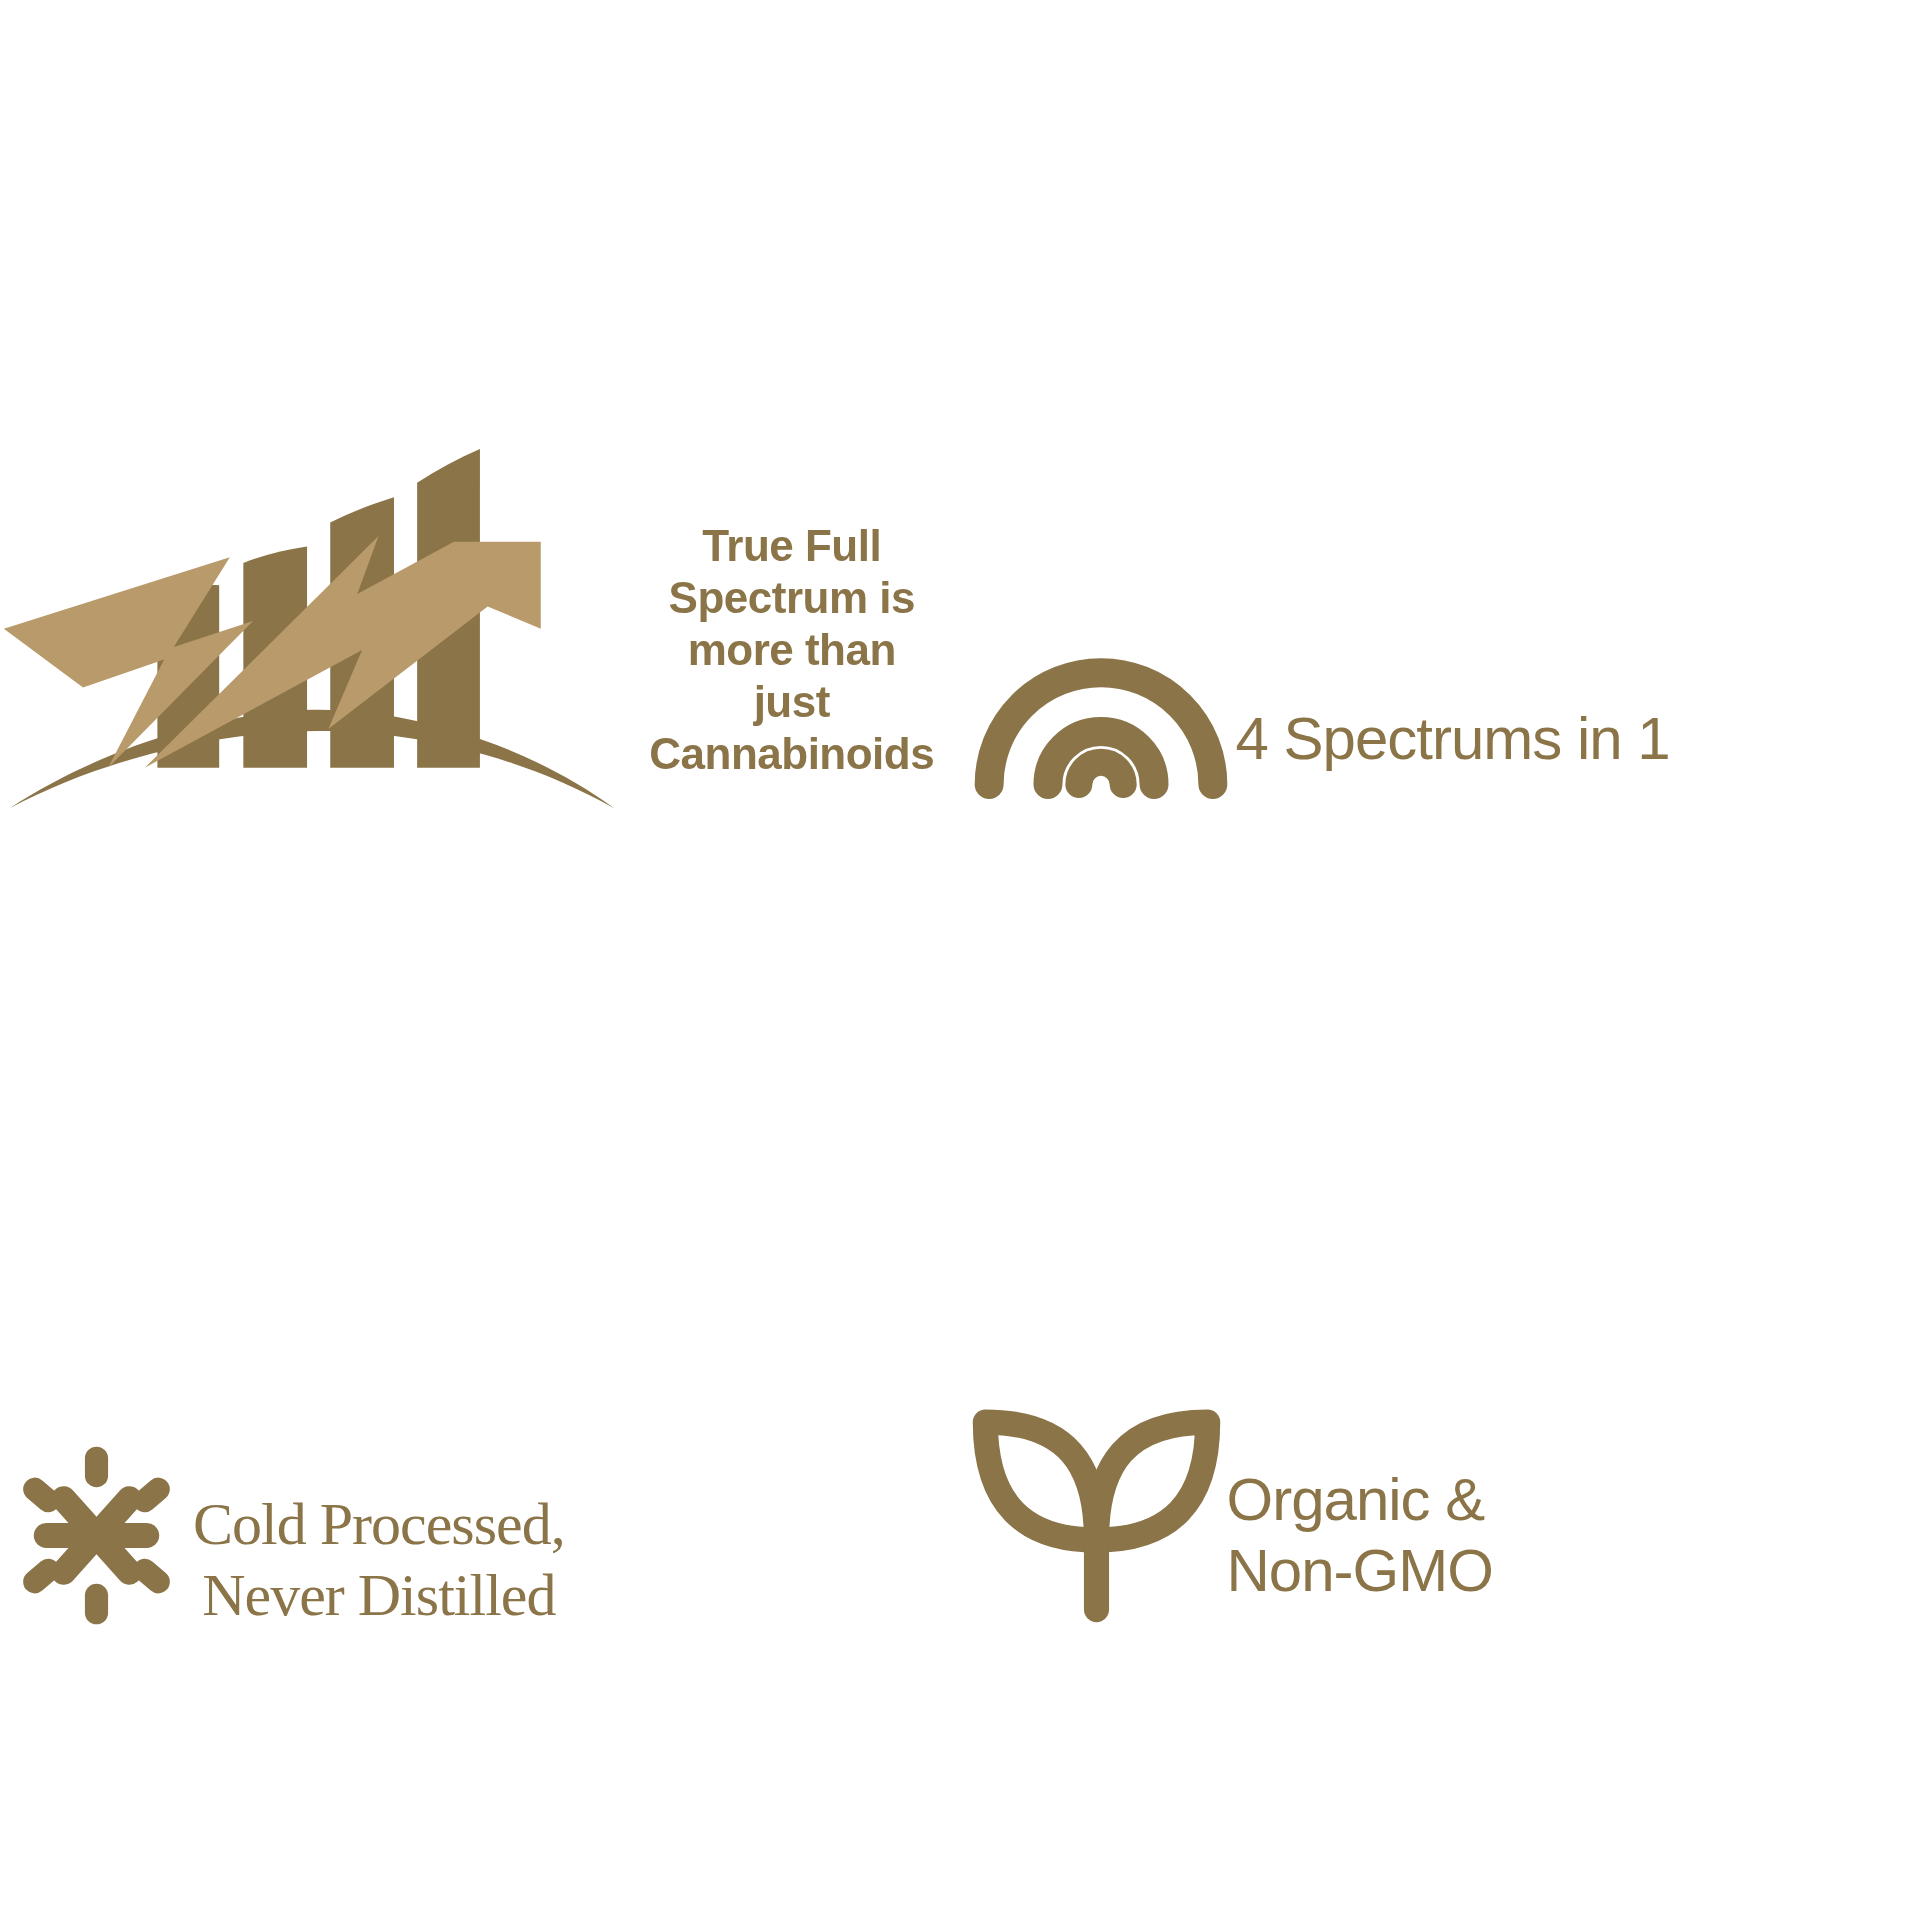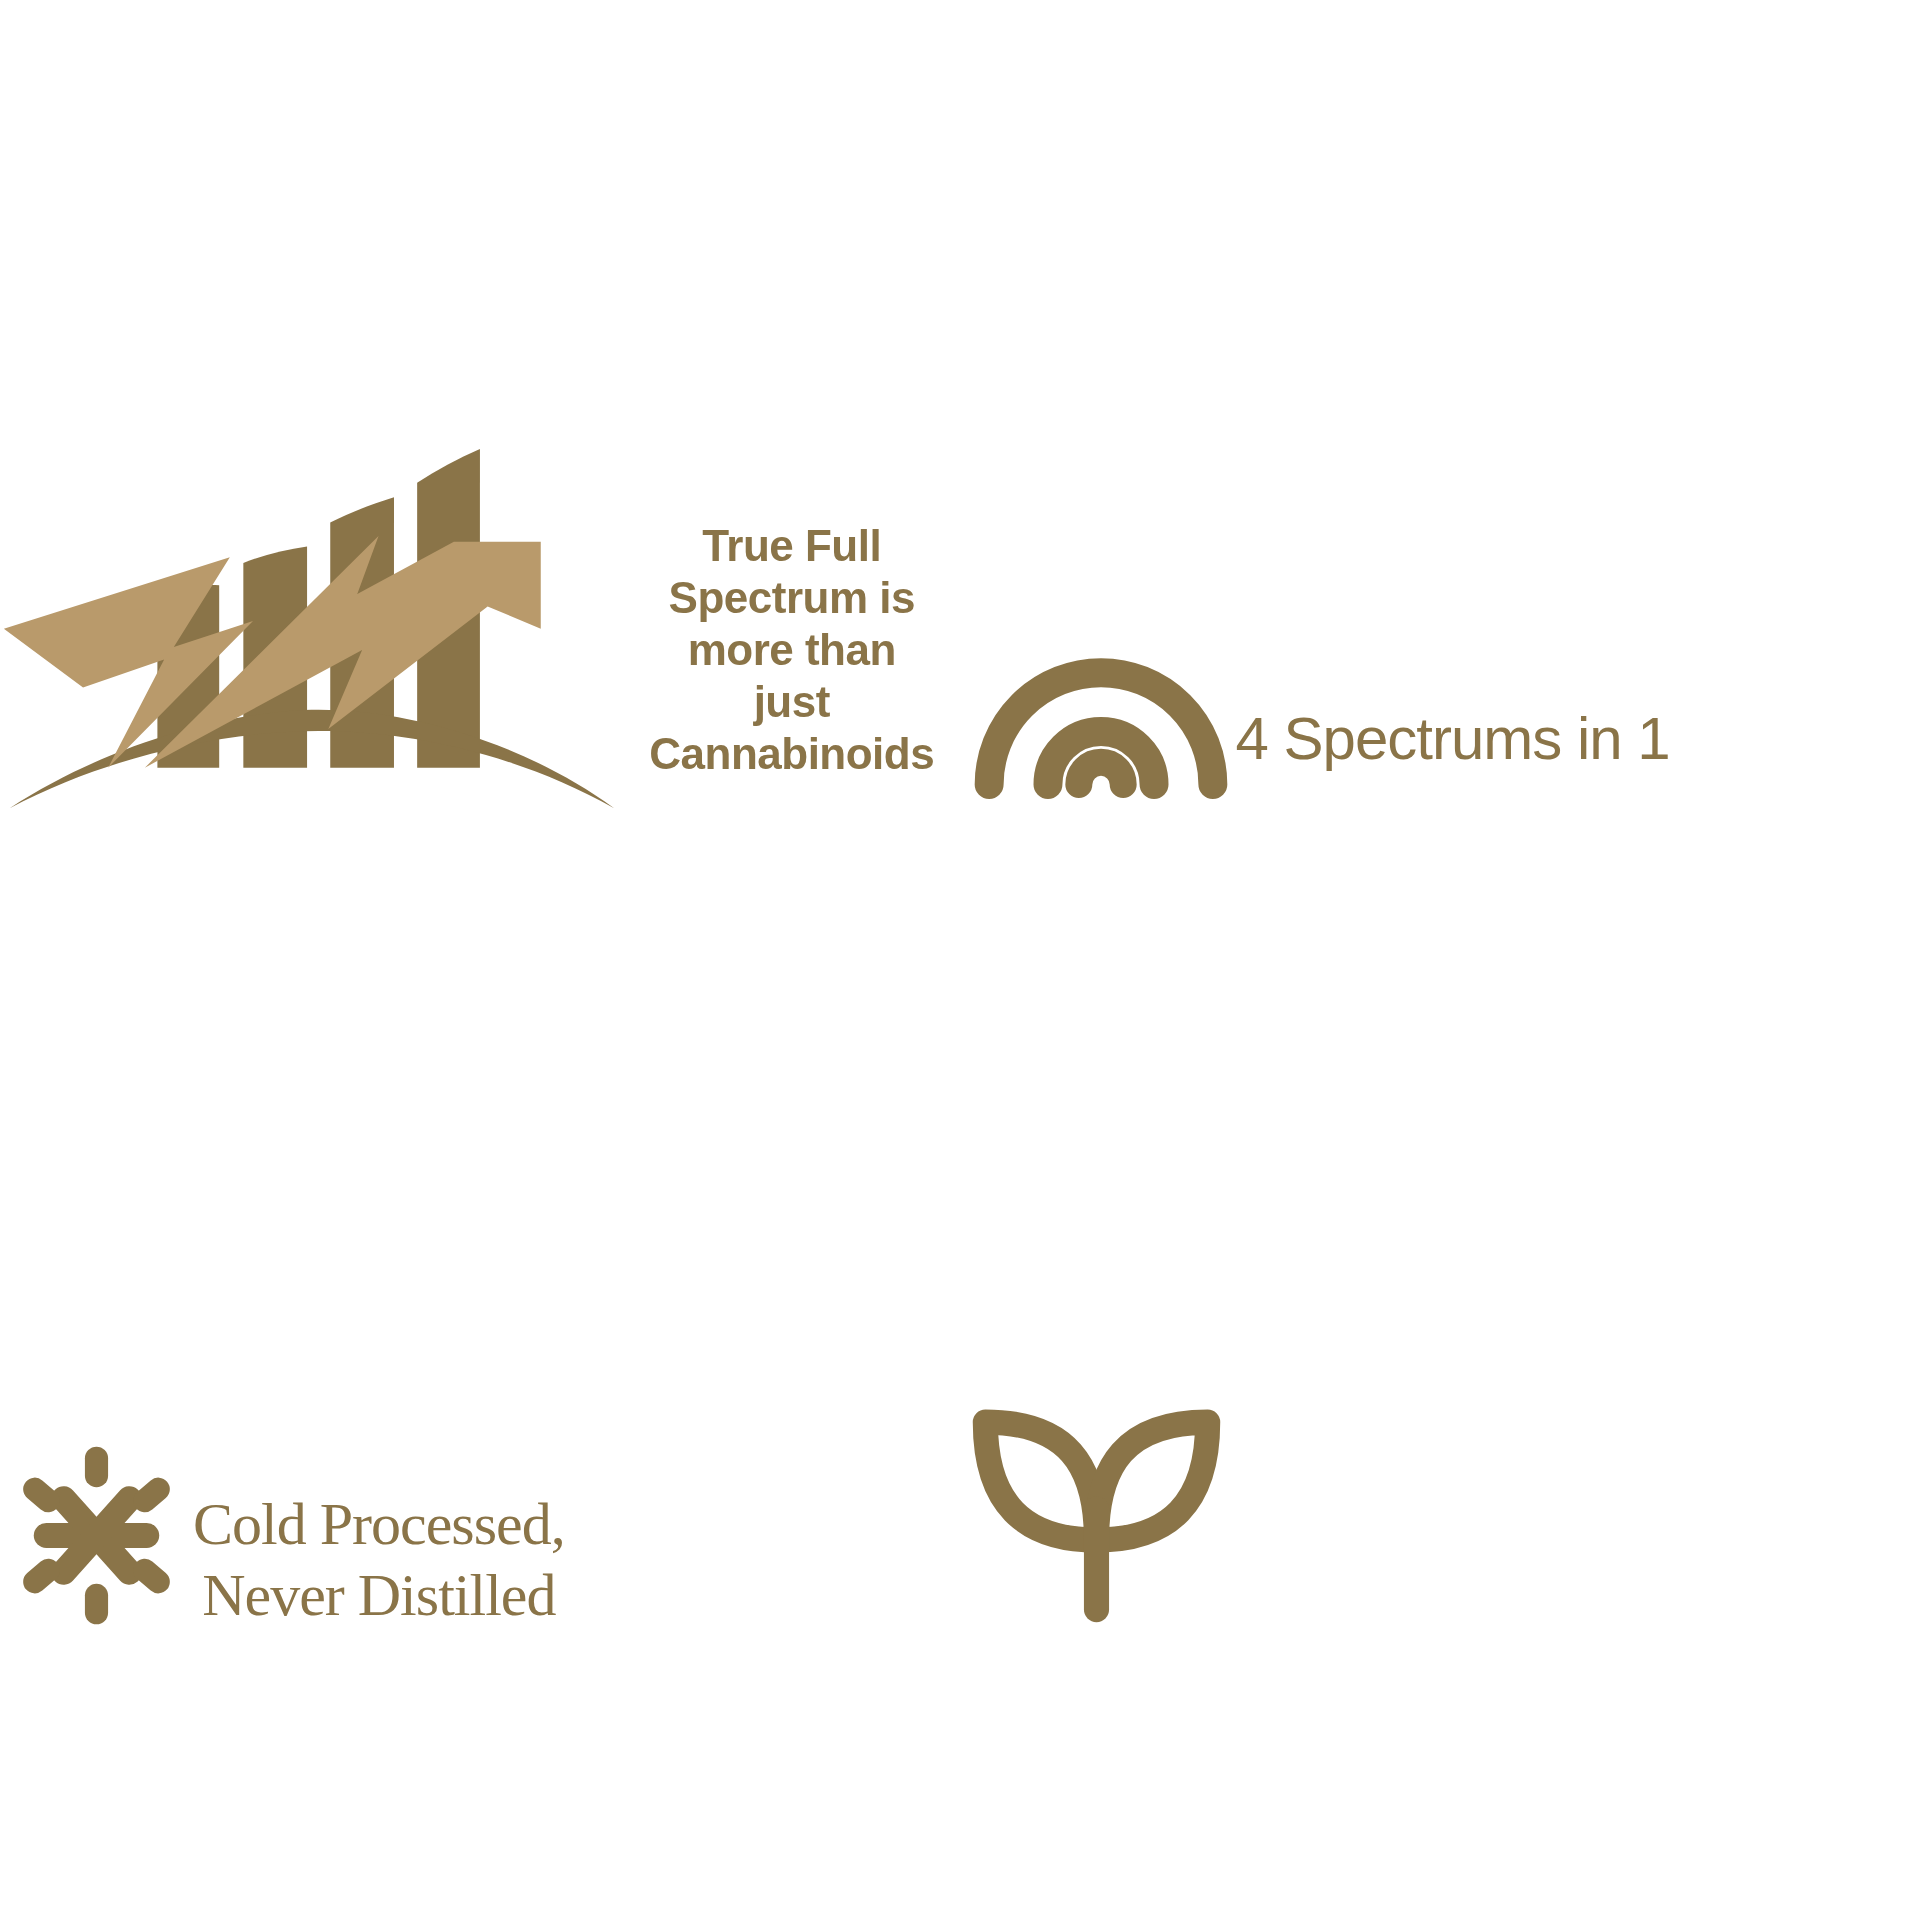--- a/index.html
+++ b/index.html
@@ -157,16 +157,18 @@
         <g fill="none" stroke="#8a7448" stroke-width="26" stroke-linecap="round" stroke-linejoin="round">
 
           <path d="M135 150 C60 150 20 112 20 28 C104 28 135 72 135 150 Z"></path>
 
           <path d="M135 150 C210 150 250 112 250 28 C166 28 135 72 135 150 Z"></path>
 
           <line x1="135" y1="118" x2="135" y2="222"></line>
         </g>
       </svg>
     </div>
+    <div class="caption caption-organic">Organic &amp;
+Non-GMO</div>
   </div>
 
 </div>
 
 
 </body></html>

